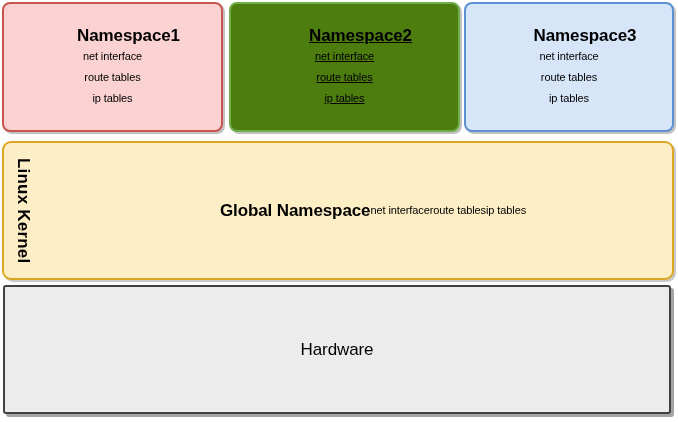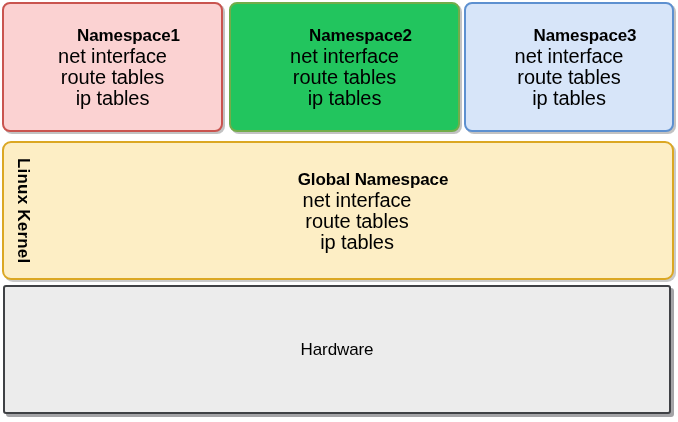--- a/index.html
+++ b/index.html
@@ -35,21 +35,21 @@
   .ns-title {
     font-size: 17px;
     font-weight: bold;
     color: #000000;
     line-height: 21px;
     letter-spacing: -0.1px;
     margin-left: 32px;
   }
 
   .ns-line {
-    font-size: 20px;
+    font-size: 11px;
     font-weight: normal;
     color: #000000;
     line-height: 21px;
     letter-spacing: -0.1px;
   }
 
   
   #ns1 {
     left: 2px;
     top: 2px;
@@ -57,23 +57,24 @@
     height: 130px;
     background: #fbd2d2;
     border-color: #c9544f;
     box-shadow: 2px 2px 0 0 rgba(120,120,120,0.45);
   }
   #ns2 {
     left: 229px;
     top: 2px;
     width: 231px;
     height: 130px;
-    background: #22c55e;
+    background: #4d7c0f;
     border-color: #72ad4a;
     box-shadow: 2px 2px 0 0 rgba(120,120,120,0.45);
+    text-decoration: underline;
   }
   #ns3 {
     left: 464px;
     top: 2px;
     width: 210px;
     height: 130px;
     background: #d7e5f9;
     border-color: #5d90d0;
     box-shadow: 2px 2px 0 0 rgba(120,120,120,0.45);
     align-items: center;
@@ -112,21 +113,21 @@
     white-space: nowrap;
   }
 
   #global-ns {
     position: absolute;
     left: 38px;
     top: 0px;
     width: 630px;
     height: 135px;
     display: flex;
-    flex-direction: column;
+    flex-direction: row;
     align-items: center;
     justify-content: center;
   }
 
   
   #hardware {
     left: 3px;
     top: 285px;
     width: 668px;
     height: 129px;

